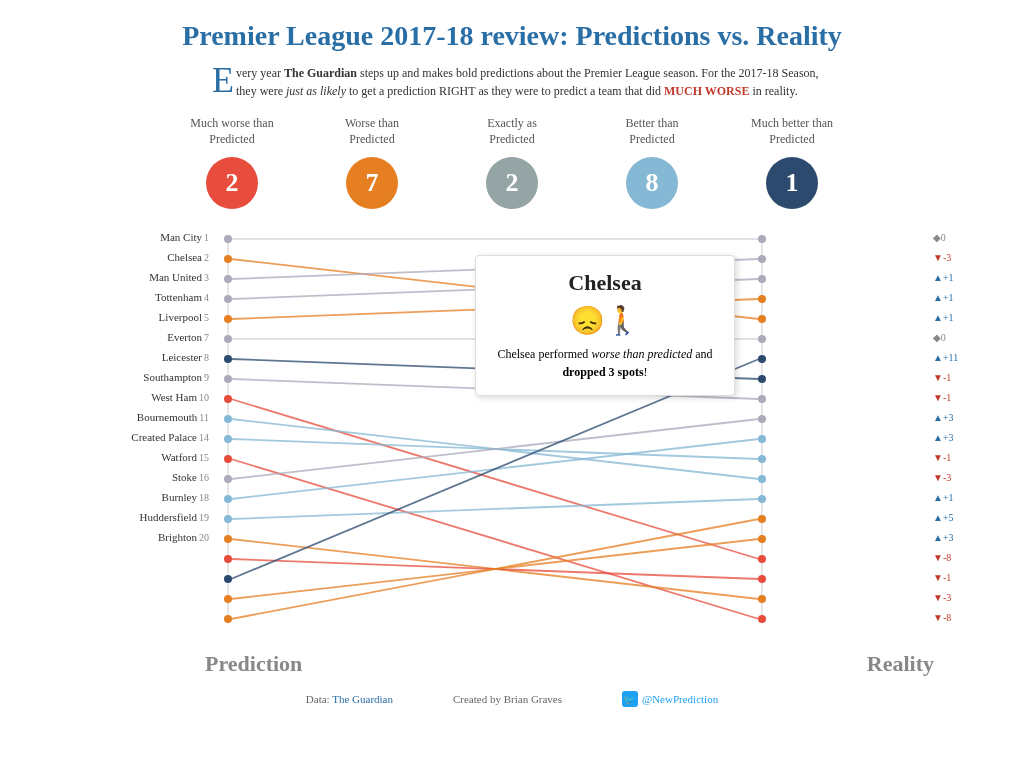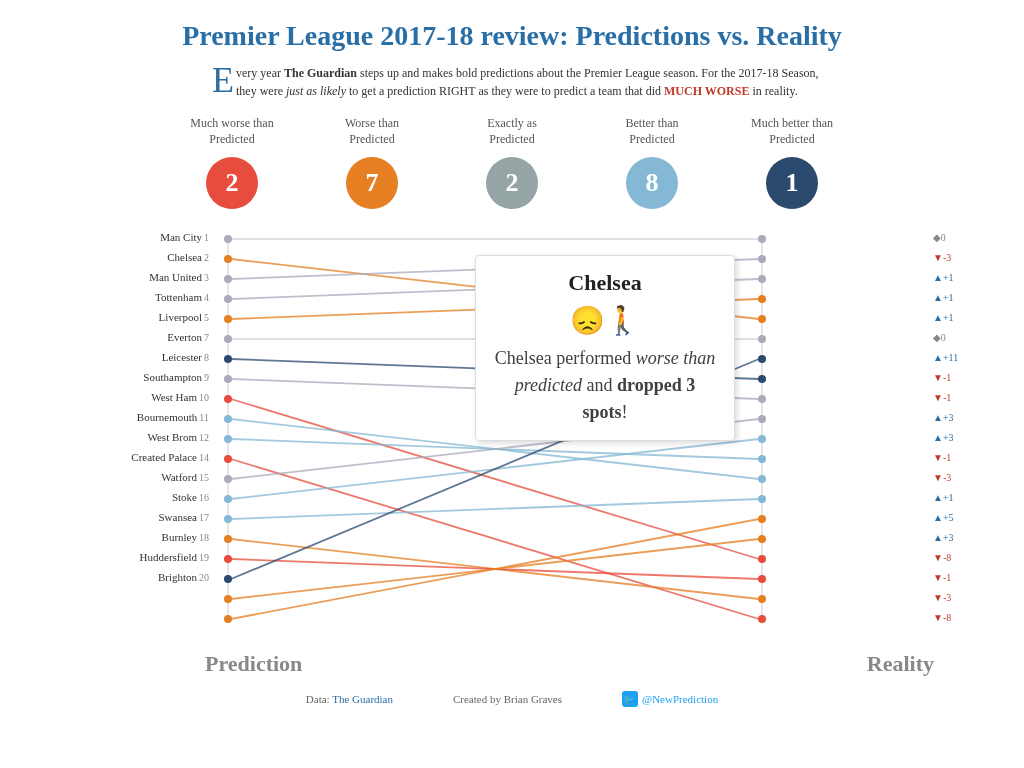--- a/index.html
+++ b/index.html
@@ -155,23 +155,23 @@
       color: #222;
       margin-bottom: 8px;
       text-align: center;
     }
     .tooltip-emojis {
       text-align: center;
       font-size: 28px;
       margin-bottom: 8px;
     }
     .tooltip-text {
-      font-size: 18px;
-      text-align: center;
-      color: #404040;
+      font-size: 12px;
+      text-align: center;
+      color: #000000;
       line-height: 1.5;
     }
     .tooltip-text em { font-style: italic; }
     .tooltip-text strong { font-weight: bold; }
 
     
     .footer {
       margin-top: 12px;
       display: flex;
       justify-content: center;
@@ -274,38 +274,30 @@
         </div>
         <div class="team-row" style="height: 20px;">
           <span class="team-name">West Ham</span>
           <span class="team-rank"> 10</span>
         </div>
         <div class="team-row" style="height: 20px;">
           <span class="team-name">Bournemouth</span>
           <span class="team-rank"> 11</span>
         </div>
         <div class="team-row" style="height: 20px;">
-          <span class="team-name">West Brom</span>
-          <span class="team-rank"> 12</span>
-        </div>
-        <div class="team-row" style="height: 20px;">
           <span class="team-name">Created Palace</span>
           <span class="team-rank"> 14</span>
         </div>
         <div class="team-row" style="height: 20px;">
           <span class="team-name">Watford</span>
           <span class="team-rank"> 15</span>
         </div>
         <div class="team-row" style="height: 20px;">
           <span class="team-name">Stoke</span>
           <span class="team-rank"> 16</span>
-        </div>
-        <div class="team-row" style="height: 20px;">
-          <span class="team-name">Swansea</span>
-          <span class="team-rank"> 17</span>
         </div>
         <div class="team-row" style="height: 20px;">
           <span class="team-name">Burnley</span>
           <span class="team-rank"> 18</span>
         </div>
         <div class="team-row" style="height: 20px;">
           <span class="team-name">Huddersfield</span>
           <span class="team-rank"> 19</span>
         </div>
         <div class="team-row" style="height: 20px;">

